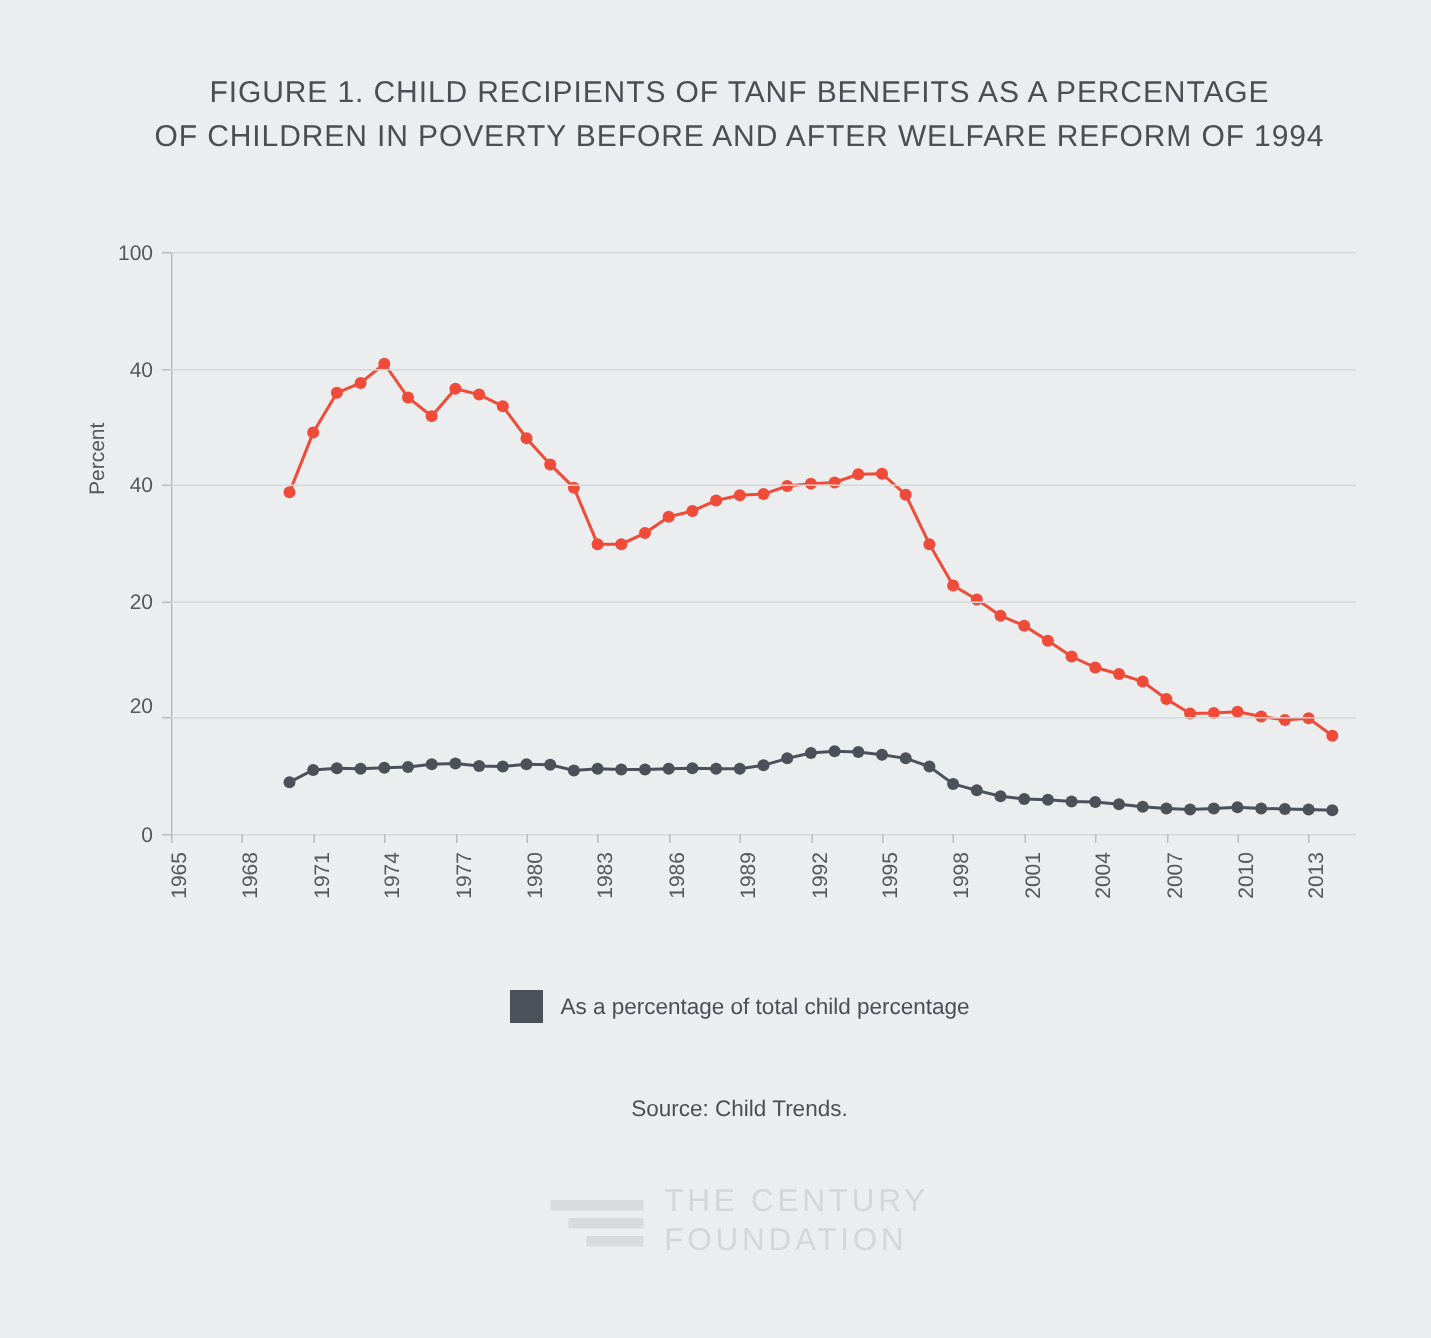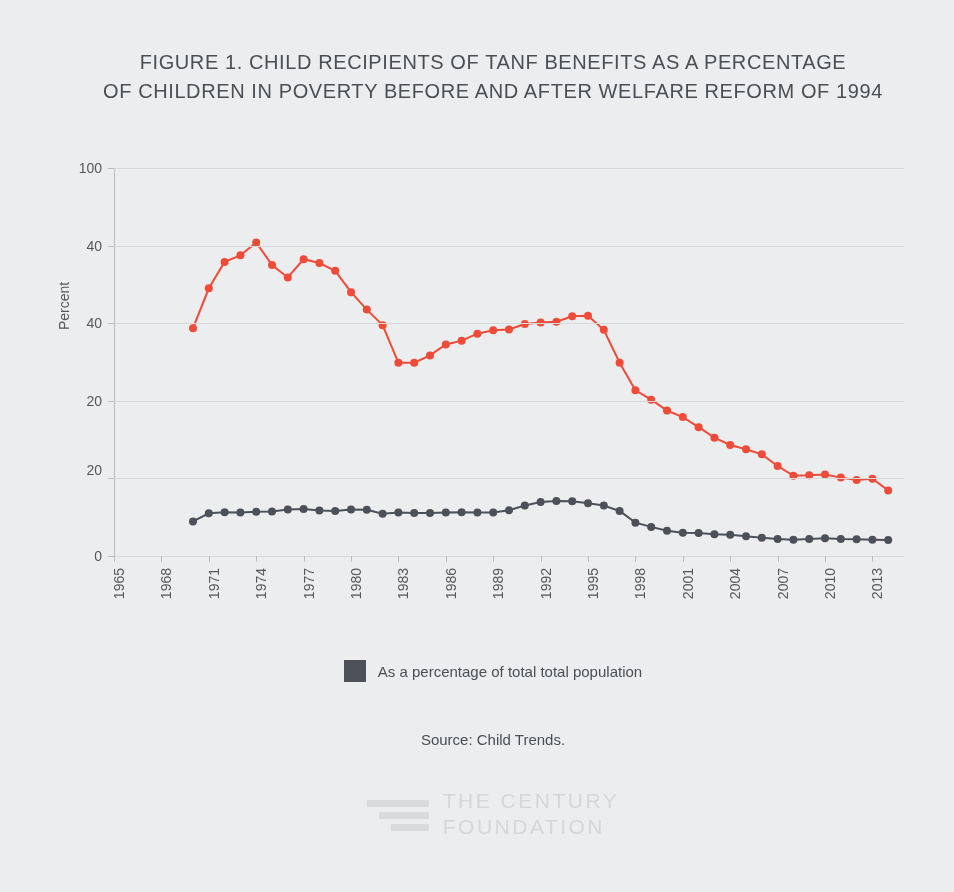--- a/index.html
+++ b/index.html
@@ -332,21 +332,21 @@
       <div class="xtick-label" style="left: 668.6px;">2007</div>
       <div class="xtick-mark" style="left: 711px;"></div>
       <div class="xtick-label" style="left: 716px;">2010</div>
       <div class="xtick-mark" style="left: 758.4px;"></div>
       <div class="xtick-label" style="left: 763.4px;">2013</div>
     </div>
 
   <div class="legend">
     <div class="legend-item">
       <span class="legend-swatch" id="sw0" style="background: rgb(76, 81, 89);"></span>
-      <span>As a percentage of total total population</span>
+      <span>As a percentage of total child percentage</span>
     </div>
   </div>
 
   <div class="source">Source: Child Trends.</div>
 
   <div class="logo">
     <div class="logo-mark">
       <span class="b1"></span>
         <span class="b2"></span>
         <span class="b3"></span>

